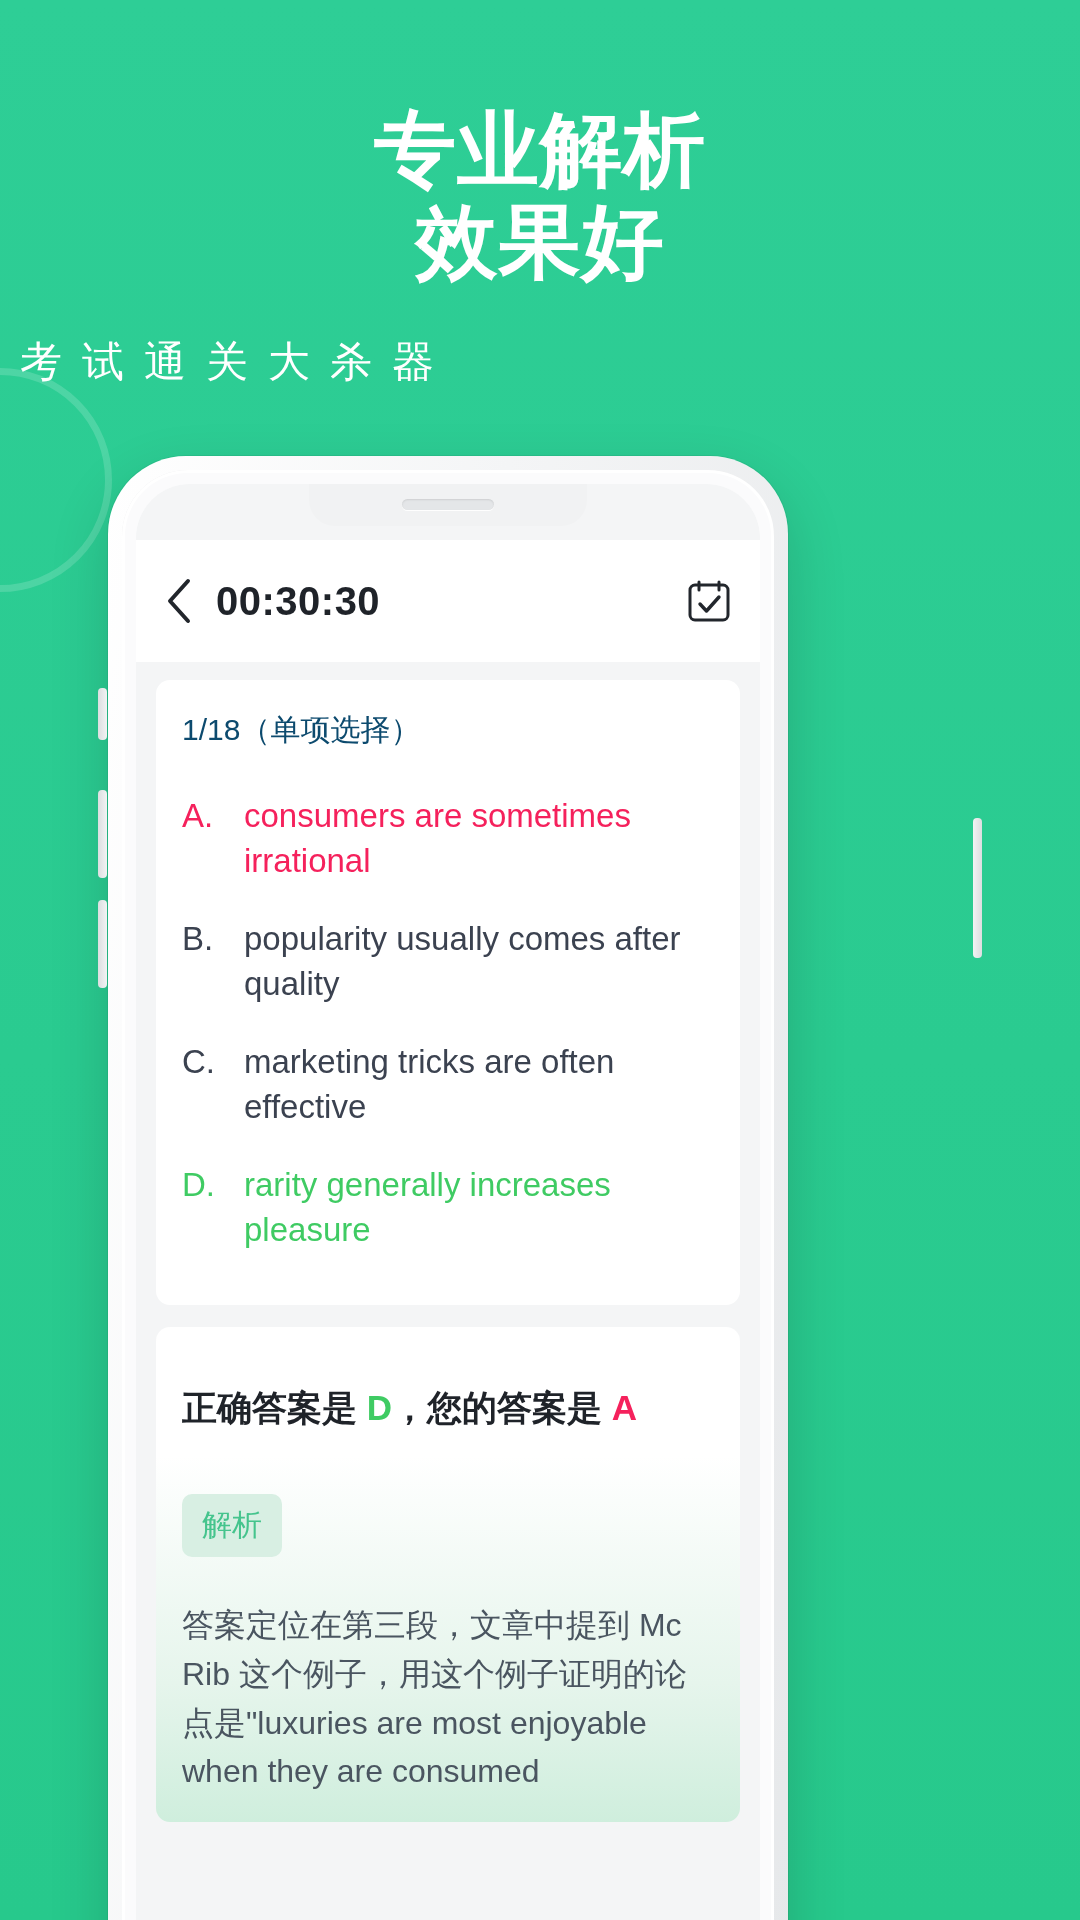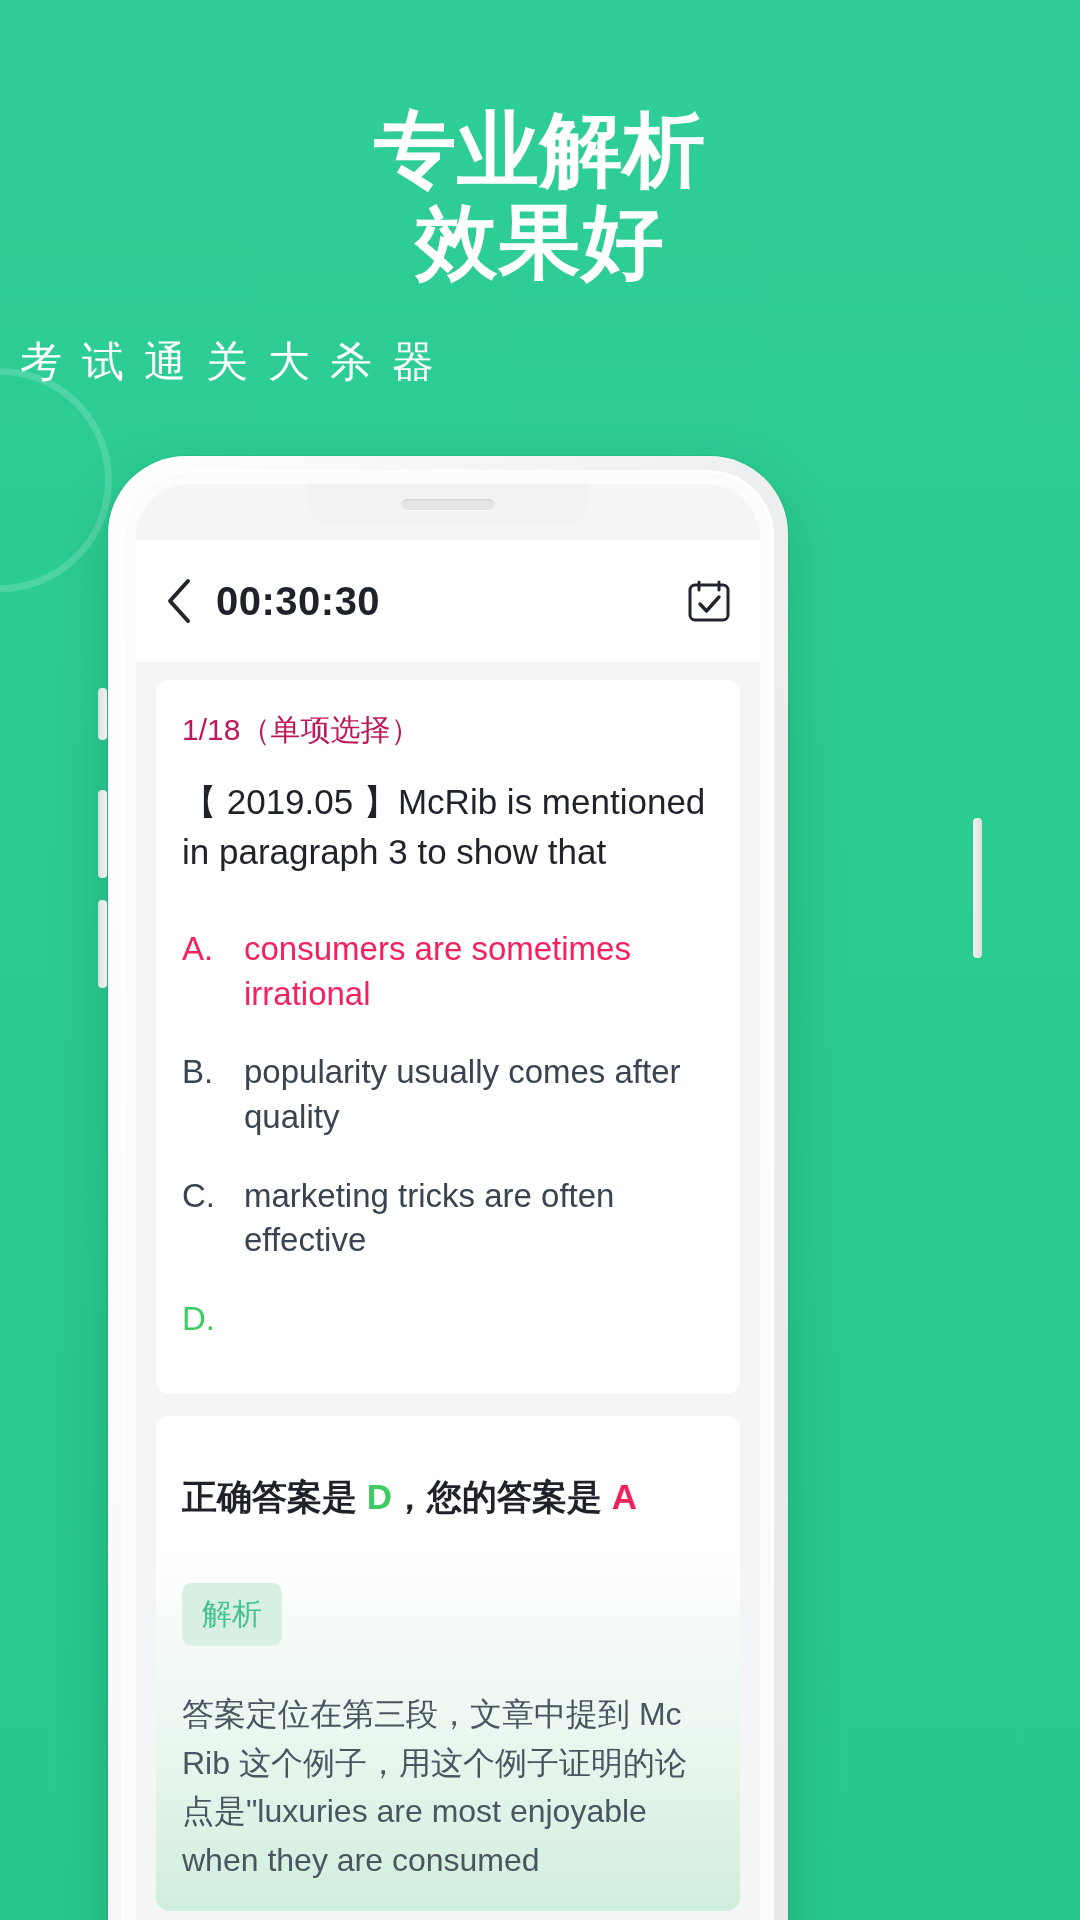--- a/index.html
+++ b/index.html
@@ -141,21 +141,21 @@
   }
 
   
   .q-card {
     background:#ffffff;
     border-radius:14px;
     margin-top:18px;
     padding:30px 26px 36px 26px;
   }
   .q-meta {
-    color:#be185d;
+    color:#0c4a6e;
     font-size:30px;
     margin-bottom:26px;
   }
   .q-text {
     color:#1f2329;
     font-size:35px;
     line-height:1.42;
     margin-bottom:34px;
   }
   .opt {
@@ -244,36 +244,36 @@
                 <path d="M14 26 L20.5 33 L33 19" stroke="#22262c" stroke-width="3.4" stroke-linecap="round" stroke-linejoin="round"></path>
               </svg>
             </span>
           </div>
         </div>
 
         <div class="scroll">
 
           <div class="q-card">
             <div class="q-meta">1/18（单项选择）</div>
-            <div class="q-text">【 2019.05 】McRib is mentioned in paragraph 3 to show that</div>
 
             <div class="opt wrong">
               <span class="opt-letter">A.</span>
               <span class="opt-text">consumers are sometimes irrational</span>
             </div>
             <div class="opt normal">
               <span class="opt-letter">B.</span>
               <span class="opt-text">popularity usually comes after quality</span>
             </div>
             <div class="opt normal">
               <span class="opt-letter">C.</span>
               <span class="opt-text">marketing tricks are often effective</span>
             </div>
             <div class="opt right">
               <span class="opt-letter">D.</span>
+              <span class="opt-text">rarity generally increases pleasure</span>
             </div>
           </div>
 
           <div class="a-card">
             <div class="a-line"><span>正确答案是 </span><span class="ok">D</span><span>，您的答案是 </span><span class="bad">A</span></div>
 
             <div class="tag">解析</div>
 
             <div class="explain">答案定位在第三段，文章中提到 Mc Rib 这个例子，用这个例子证明的论点是"luxuries are most enjoyable when they are consumed</div>
           </div>

